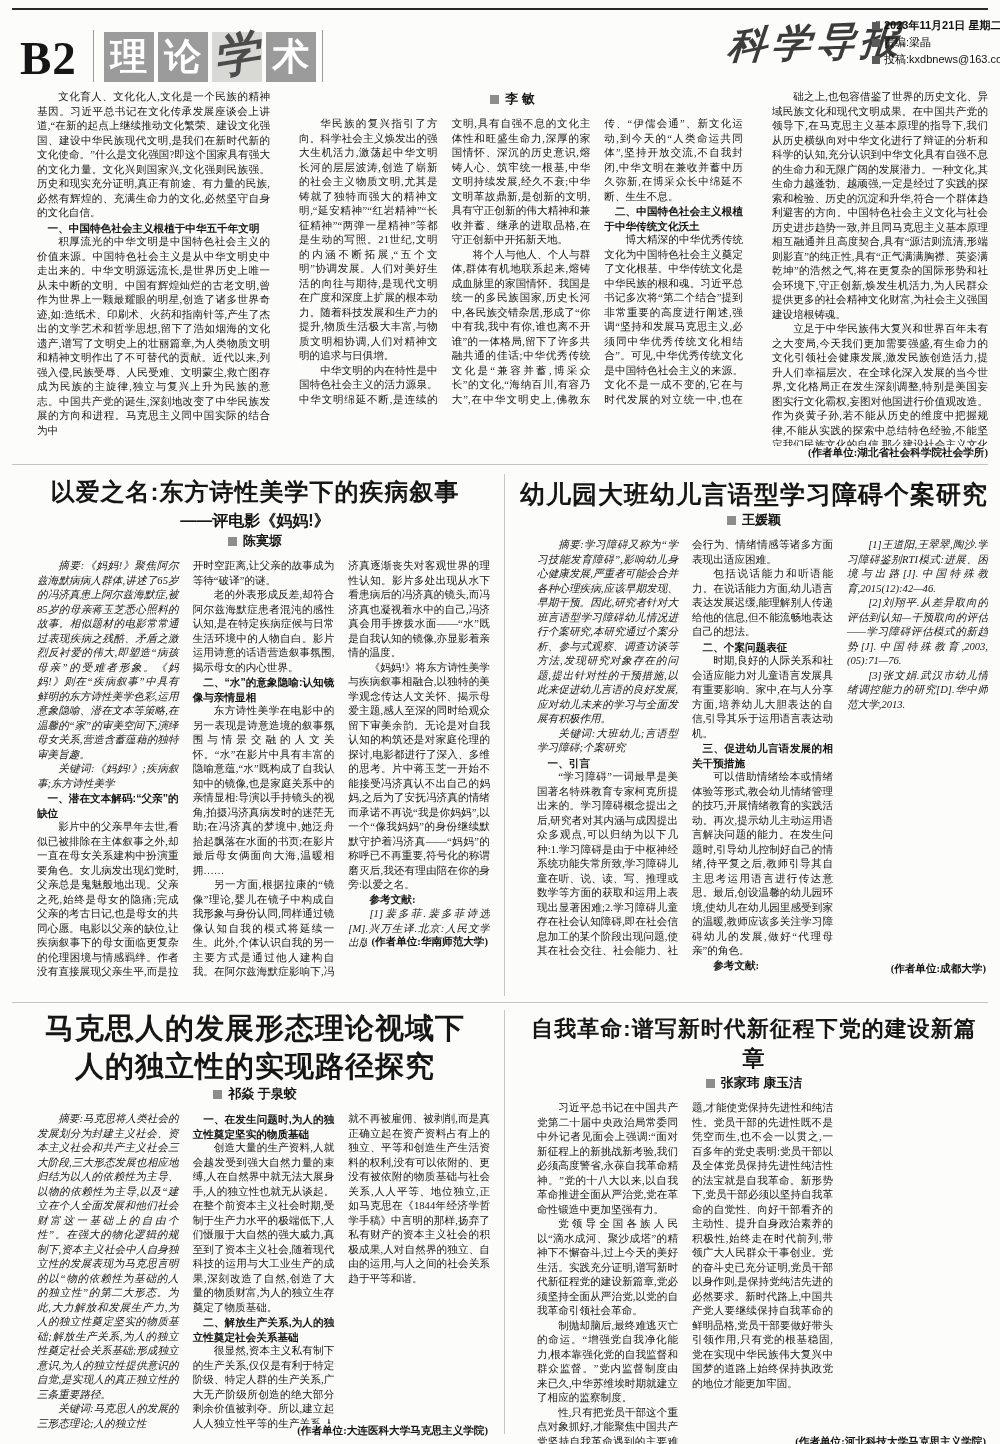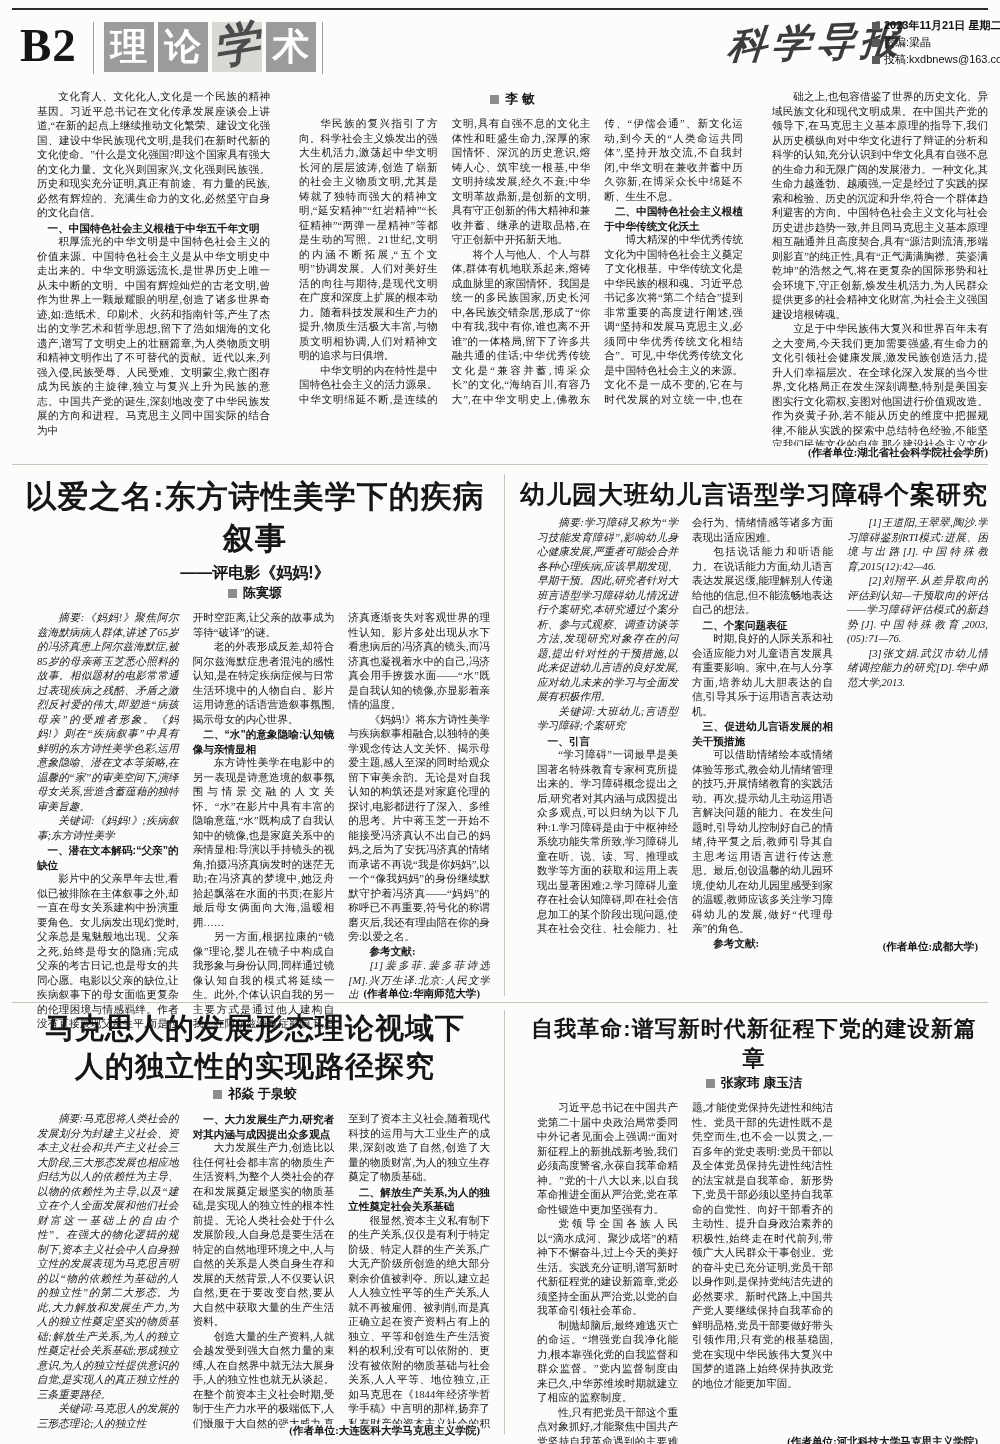--- a/index.html
+++ b/index.html
@@ -8,21 +8,21 @@
           background:#fcfcfa; color:#161616; overflow:hidden;
           font-family:"Liberation Serif", serif; }
   .rule-top { position:absolute; left:12px; right:12px; top:8px; border-top:2px solid #2a2a2a; }
   .hrule { position:absolute; left:12px; right:12px; height:1px; background:#c3c3c0; }
   .hrule.r1 { top:464px; } .hrule.r2 { top:1002px; }
   .vdiv { position:absolute; left:504px; width:1px; background:#c6c6c3; }
   .vdiv.m { top:474px; height:522px; } .vdiv.b { top:1010px; height:424px; }
 
   
   .masthead { position:absolute; top:14px; left:20px; right:12px; height:72px; }
-  .mast-left { position:absolute; left:0; top:8px; display:flex; align-items:flex-start; }
+  .mast-left { position:absolute; left:0; top:16px; display:flex; align-items:flex-end; }
   .b2 { font-size:47px; font-weight:bold; letter-spacing:1px; line-height:1; padding-right:10px; }
   .mbar { width:1px; height:52px; background:#9a9a9a; margin:0 6px; }
   .boxes { display:flex; gap:4px; margin-left:4px; }
   .box { width:50px; height:50px; background:#9b9b9b; color:#fff; display:flex;
          align-items:center; justify-content:center; font-family:"Liberation Sans",sans-serif;
          font-weight:bold; font-size:37px; }
   .box.light { background:#d8d8d5; }
   .box.light .cal { color:#4c4c4c; font-family:"Liberation Serif",serif; font-style:italic;
          font-size:46px; transform:rotate(-9deg) translateY(-2px); font-weight:bold; }
   .paper-name { position:absolute; left:708px; top:2px; width:150px; text-align:center;
@@ -54,26 +54,26 @@
   .byline .bsq { width:9px; height:9px; background:#8d8d8d; flex:none; }
   .cols3 { columns:3; column-gap:14px; column-fill:auto; overflow:hidden; }
   .mcenter .cols3 { height:292px; }
   .mcol-right { display:flex; flex-direction:column; }
   .mcol-right .flowtext { flex:1; overflow:hidden; }
 
   
   .art { position:absolute; }
   .art-title { text-align:center; font-family:"Liberation Sans",sans-serif; font-weight:bold; }
   .art .cols3 { position:relative; }
-  .art .attr-abs { position:absolute; right:10px; }
+  .art .attr-abs { position:absolute; right:2px; }
   #art-film   { top:472px; left:20px;  width:470px; height:522px; }
   #art-kind   { top:472px; left:520px; width:468px; height:522px; }
   #art-marx   { top:1010px; left:20px;  width:470px; height:424px; }
   #art-party  { top:1010px; left:520px; width:468px; height:424px; }
-  #art-film .t1 { font-size:31px; letter-spacing:1px; margin-top:4px; }
+  #art-film .t1 { font-size:24px; letter-spacing:1px; margin-top:4px; }
   #art-film .t2 { font-size:16px; margin-top:3px; }
   #art-film .cols3 { height:424px; margin-top:6px; }
   #art-film .attr-abs { bottom:34px; }
   #art-kind .t1 { font-size:25px; letter-spacing:1px; margin-top:6px; }
   #art-kind .cols3 { height:444px; margin-top:5px; }
   #art-kind .attr-abs { bottom:6px; }
   #art-marx .t1, #art-marx .t2 { font-size:29px; letter-spacing:1px; line-height:1.3; }
   #art-marx .cols3 { height:326px; margin-top:4px; }
   #art-marx .attr-abs { bottom:0; }
   #art-party .t1 { font-size:22px; letter-spacing:1px; margin-top:4px; }
@@ -173,20 +173,24 @@
         <p class="flow-item t-para">另一方面,根据拉康的“镜像”理论,婴儿在镜子中构成自我形象与身份认同,同样通过镜像认知自我的模式将延续一生。此外,个体认识自我的另一主要方式是通过他人建构自我。在阿尔兹海默症影响下,冯济真逐渐丧失对客观世界的理性认知。影片多处出现从水下看患病后的冯济真的镜头,而冯济真也凝视着水中的自己,冯济真会用手撩拨水面——“水”既是自我认知的镜像,亦显影着亲情的温度。</p>
         <p class="flow-item t-para">《妈妈!》将东方诗性美学与疾病叙事相融合,以独特的美学观念传达人文关怀、揭示母爱主题,感人至深的同时给观众留下审美余韵。无论是对自我认知的构筑还是对家庭伦理的探讨,电影都进行了深入、多维的思考。片中蒋玉芝一开始不能接受冯济真认不出自己的妈妈,之后为了安抚冯济真的情绪而承诺不再说“我是你妈妈”,以一个“像我妈妈”的身份继续默默守护着冯济真——“妈妈”的称呼已不再重要,符号化的称谓磨灭后,我还有理由陪在你的身旁:以爱之名。</p>
         <p class="flow-item t-refhead">参考文献:</p>
         <p class="flow-item t-ref">[1]裴多菲.裴多菲诗选[M].兴万生译.北京:人民文学出版社,1996.</p>
       <div class="attr attr-abs">(作者单位:华南师范大学)</div>
     </div>
   </section>
 
   <section class="art" id="art-kind">
     <div class="art-title t1">幼儿园大班幼儿言语型学习障碍个案研究</div>
+    <div class="byline">
+        <span class="bsq"></span>
+        <span>王媛颖</span>
+      </div>
     <div class="cols3 flow">
       <p class="flow-item t-abs">摘要:学习障碍又称为“学习技能发育障碍”,影响幼儿身心健康发展,严重者可能会合并各种心理疾病,应该早期发现、早期干预。因此,研究者针对大班言语型学习障碍幼儿情况进行个案研究,本研究通过个案分析、参与式观察、调查访谈等方法,发现研究对象存在的问题,提出针对性的干预措施,以此来促进幼儿言语的良好发展,应对幼儿未来的学习与全面发展有积极作用。</p>
         <p class="flow-item t-kw">关键词:大班幼儿;言语型学习障碍;个案研究</p>
         <p class="flow-item t-head">一、引言</p>
         <p class="flow-item t-para">“学习障碍”一词最早是美国著名特殊教育专家柯克所提出来的。学习障碍概念提出之后,研究者对其内涵与成因提出众多观点,可以归纳为以下几种:1.学习障碍是由于中枢神经系统功能失常所致,学习障碍儿童在听、说、读、写、推理或数学等方面的获取和运用上表现出显著困难;2.学习障碍儿童存在社会认知障碍,即在社会信息加工的某个阶段出现问题,使其在社会交往、社会能力、社会行为、情绪情感等诸多方面表现出适应困难。</p>
         <p class="flow-item t-para">包括说话能力和听语能力。在说话能力方面,幼儿语言表达发展迟缓,能理解别人传递给他的信息,但不能流畅地表达自己的想法。</p>
         <p class="flow-item t-head">二、个案问题表征</p>
         <p class="flow-item t-para">时期,良好的人际关系和社会适应能力对儿童语言发展具有重要影响。家中,在与人分享方面,培养幼儿大胆表达的自信,引导其乐于运用语言表达动机。</p>
         <p class="flow-item t-head">三、促进幼儿言语发展的相关干预措施</p>
         <p class="flow-item t-para">可以借助情绪绘本或情绪体验等形式,教会幼儿情绪管理的技巧,开展情绪教育的实践活动。再次,提示幼儿主动运用语言解决问题的能力。在发生问题时,引导幼儿控制好自己的情绪,待平复之后,教师引导其自主思考运用语言进行传达意思。最后,创设温馨的幼儿园环境,使幼儿在幼儿园里感受到家的温暖,教师应该多关注学习障碍幼儿的发展,做好“代理母亲”的角色。</p>
@@ -201,22 +205,21 @@
   <section class="art" id="art-marx">
     <div class="art-title t1">马克思人的发展形态理论视域下</div>
     <div class="art-title t2">人的独立性的实现路径探究</div>
     <div class="byline">
         <span class="bsq"></span>
         <span>祁焱  于泉蛟</span>
       </div>
     <div class="cols3 flow">
       <p class="flow-item t-abs">摘要:马克思将人类社会的发展划分为封建主义社会、资本主义社会和共产主义社会三大阶段,三大形态发展也相应地归结为以人的依赖性为主导、以物的依赖性为主导,以及“建立在个人全面发展和他们社会财富这一基础上的自由个性”。在强大的物化逻辑的规制下,资本主义社会中人自身独立性的发展表现为马克思言明的以“物的依赖性为基础的人的独立性”的第二大形态。为此,大力解放和发展生产力,为人的独立性奠定坚实的物质基础;解放生产关系,为人的独立性奠定社会关系基础;形成独立意识,为人的独立性提供意识的自觉,是实现人的真正独立性的三条重要路径。</p>
         <p class="flow-item t-kw">关键词:马克思人的发展的三形态理论;人的独立性</p>
-        <p class="flow-item t-head">一、大力发展生产力,研究者对其内涵与成因提出众多观点</p>
-        <p class="flow-item t-para">大力发展生产力,创造比以往任何社会都丰富的物质生产生活资料,为整个人类社会的存在和发展奠定最坚实的物质基础,是实现人的独立性的根本性前提。无论人类社会处于什么发展阶段,人自身总是要生活在特定的自然地理环境之中,人与自然的关系是人类自身生存和发展的天然背景,人不仅要认识自然,更在于要改变自然,要从大自然中获取大量的生产生活资料。</p>
+        <p class="flow-item t-head">一、在发生问题时,为人的独立性奠定坚实的物质基础</p>
         <p class="flow-item t-para">创造大量的生产资料,人就会越发受到强大自然力量的束缚,人在自然界中就无法大展身手,人的独立性也就无从谈起。在整个前资本主义社会时期,受制于生产力水平的极端低下,人们慑服于大自然的强大威力,真至到了资本主义社会,随着现代科技的运用与大工业生产的成果,深刻改造了自然,创造了大量的物质财富,为人的独立生存奠定了物质基础。</p>
         <p class="flow-item t-head">二、解放生产关系,为人的独立性奠定社会关系基础</p>
         <p class="flow-item t-para">很显然,资本主义私有制下的生产关系,仅仅是有利于特定阶级、特定人群的生产关系,广大无产阶级所创造的绝大部分剩余价值被剥夺。所以,建立起人人独立性平等的生产关系,人就不再被雇佣、被剥削,而是真正确立起在资产资料占有上的独立、平等和创造生产生活资料的权利,没有可以依附的、更没有被依附的物质基础与社会关系,人人平等、地位独立,正如马克思在《1844年经济学哲学手稿》中言明的那样,扬弃了私有财产的资本主义社会的积极成果,人对自然界的独立、自由的运用,与人之间的社会关系趋于平等和谐。</p>
       <div class="attr attr-abs">(作者单位:大连医科大学马克思主义学院)</div>
     </div>
   </section>
 
   <section class="art" id="art-party">
     <div class="art-title t1">自我革命:谱写新时代新征程下党的建设新篇章</div>
     <div class="byline">

